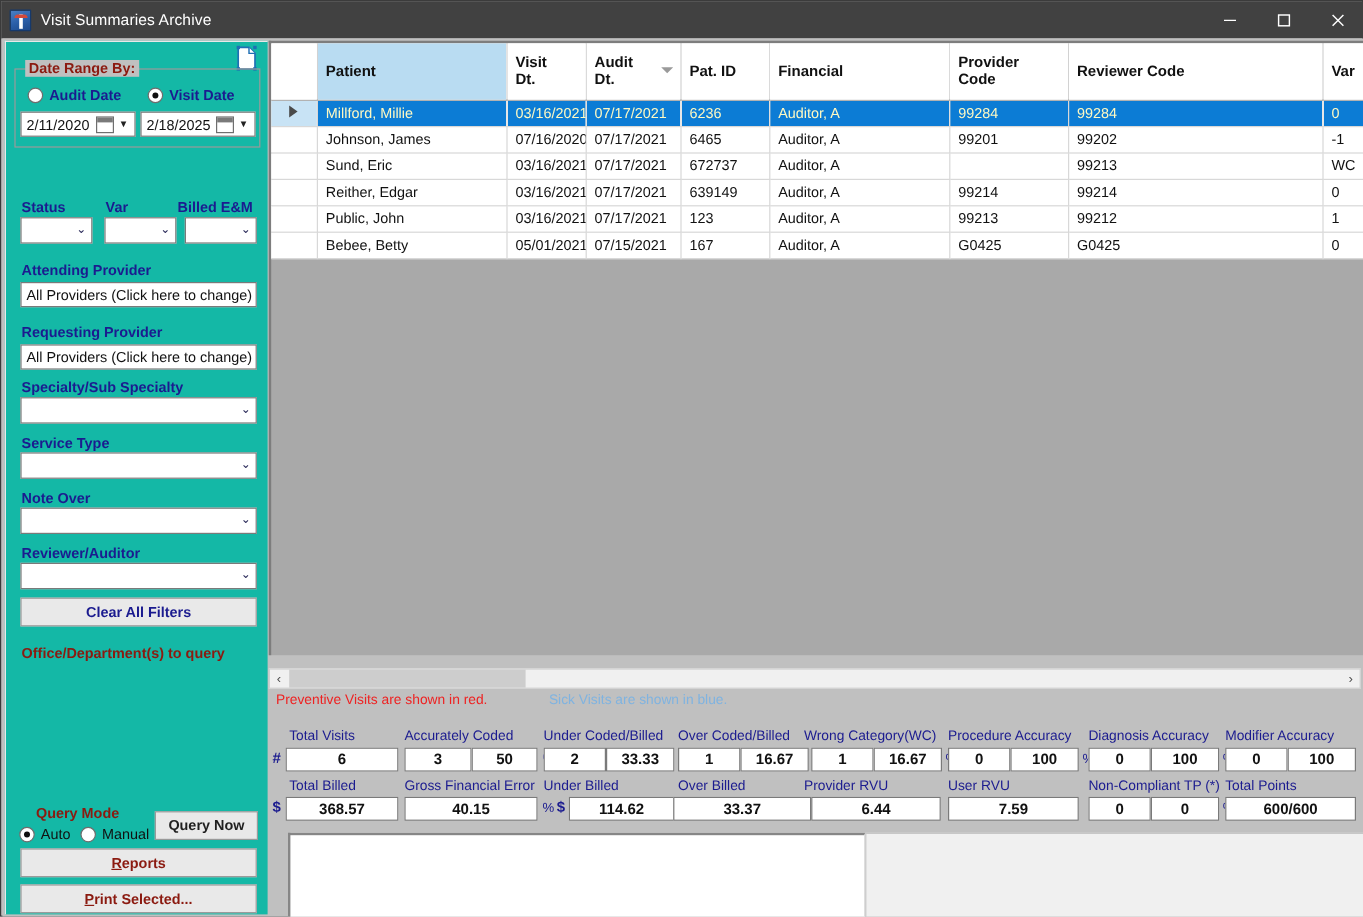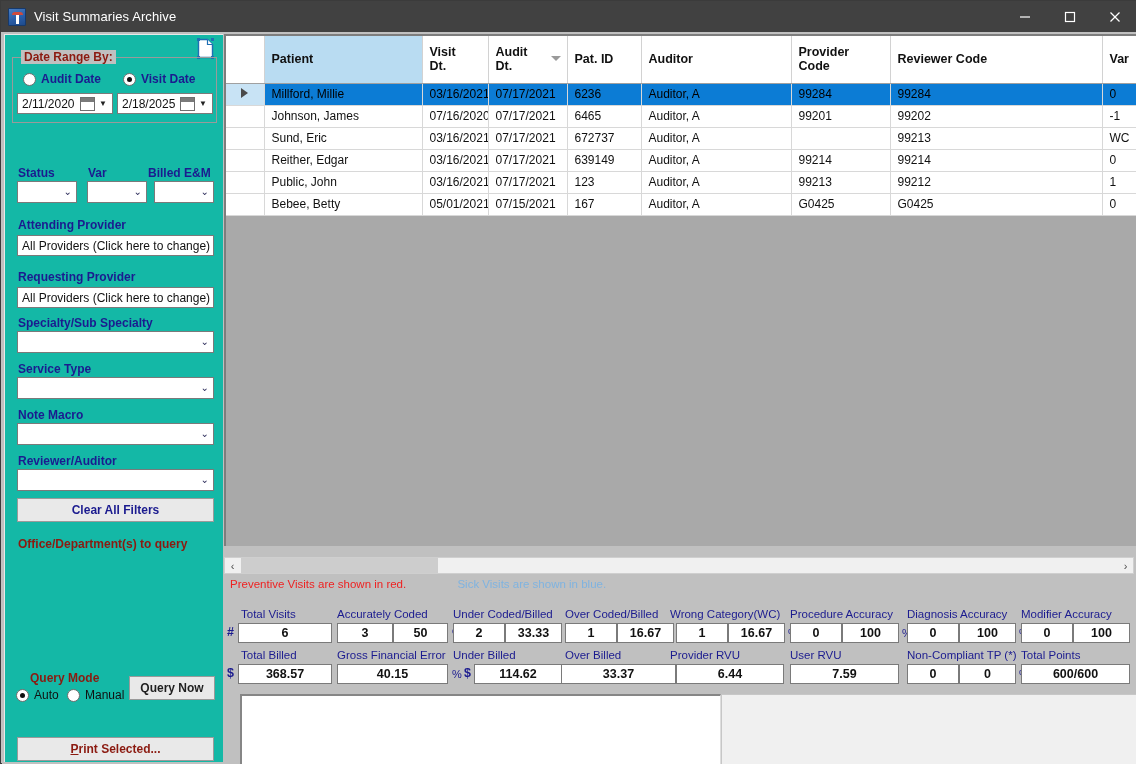--- a/index.html
+++ b/index.html
@@ -208,21 +208,21 @@
     border-top: 5px solid #9a9a9a;
   }
   table.grid td {
     border-right: 1px solid #d8d8d8;
     border-bottom: 1px solid #d8d8d8;
     font-size: 12px; color: #111;
     height: 22px; padding: 0 7px;
     white-space: nowrap; overflow: hidden;
   }
   table.grid td.rowsel { padding: 0; text-align: center; background: #fff; }
-  tr.selected td { background: #0c7cd5; color: #000000; }
+  tr.selected td { background: #0c7cd5; color: #fef9c3; }
   tr.selected td.rowsel { background: #c8e3f5; color: #111; }
   .rowcaret {
     display: inline-block; width: 0; height: 0;
     border-top: 5px solid transparent;
     border-bottom: 5px solid transparent;
     border-left: 7px solid #4a4a4a;
   }
   #grid-filler {
     position: absolute; left: 0; top: 0; width: 912px; height: 512px;
     background: #a9a9a9; z-index: -1;
@@ -386,21 +386,21 @@
         <span class="cval"></span>
         <span class="carat">⌄</span>
       </div>
 
       <div class="fld-label" style="position:absolute; left:13px; top:327px;">Service Type</div>
       <div class="combo" style="left:12px; top:342px; width:197px;">
         <span class="cval"></span>
         <span class="carat">⌄</span>
       </div>
 
-      <div class="fld-label" style="position:absolute; left:13px; top:373px;">Note Macro</div>
+      <div class="fld-label" style="position:absolute; left:13px; top:373px;">Note Over</div>
       <div class="combo" style="left:12px; top:388px; width:197px;">
         <span class="cval"></span>
         <span class="carat">⌄</span>
       </div>
 
       <div class="fld-label" style="position:absolute; left:13px; top:419px;">Reviewer/Auditor</div>
       <div class="combo" style="left:12px; top:434px; width:197px;">
         <span class="cval"></span>
         <span class="carat">⌄</span>
       </div>
@@ -417,20 +417,23 @@
         <span class="rl" style="font-weight:normal;color:#111;">Auto</span>
       </div>
       <div class="radio" style="left:62px; top:653px;">
         <span class="dot"></span>
         <span class="rl" style="font-weight:normal;color:#111;">Manual</span>
       </div>
       <div class="btn" style="left:124px; top:641px; width:86px; height:24px; color:#1f1f1f;justify-content:center;">
         <span>Query Now</span>
       </div>
 
+      <div class="btn red" style="left:12px; top:672px; width:197px; height:24px;">
+        <span><u>R</u><span>eports</span></span>
+      </div>
 
       <div class="btn red" style="left:12px; top:702px; width:197px; height:24px;">
         <span><u>P</u><span>rint Selected...</span></span>
       </div>
 
     </div>
 
     <div id="right-pane">
 
       <div id="grid-wrap">
@@ -454,21 +457,21 @@
               <th>
                 <span>Visit</span><br>
                 <span>Dt.</span>
               </th>
               <th>
                 <span>Audit</span><br>
                 <span>Dt.</span>
                 <span class="sortarrow"></span>
               </th>
               <th>Pat. ID</th>
-              <th>Auditor</th>
+              <th>Financial</th>
               <th>
                 <span>Provider</span><br>
                 <span>Code</span>
               </th>
               <th>Reviewer Code</th>
               <th>Var</th>
             </tr>
           </thead>
           <tbody>
             <tr class="selected">

